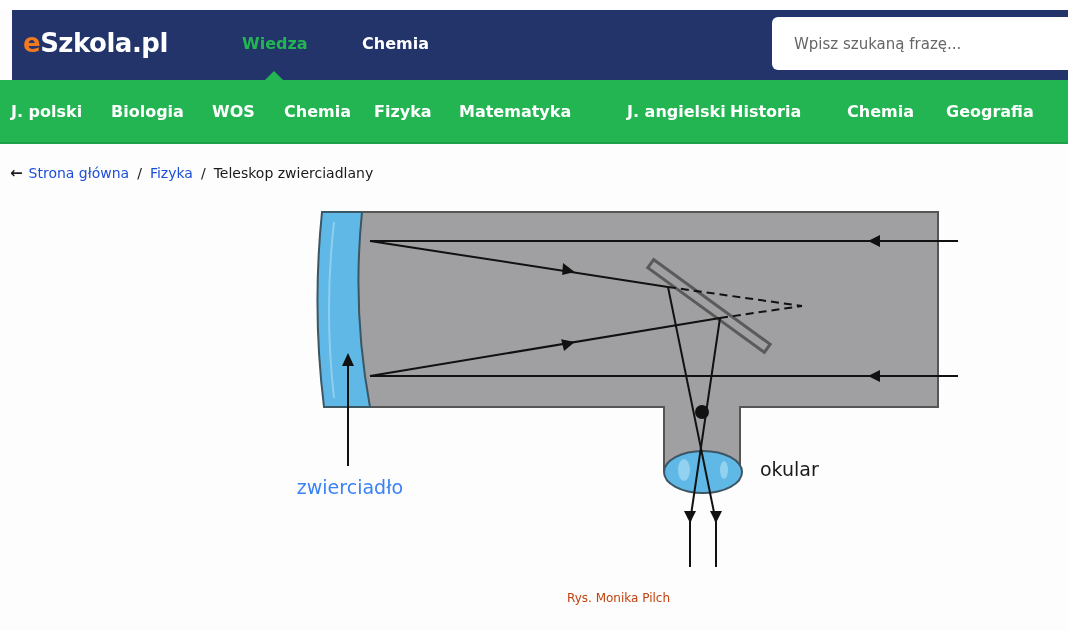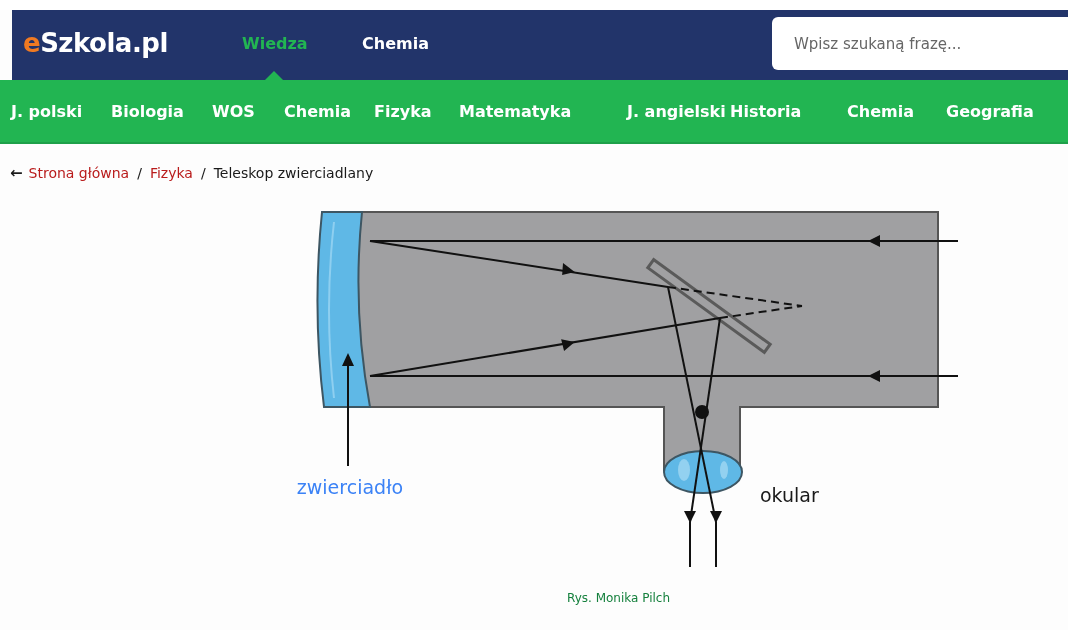--- a/index.html
+++ b/index.html
@@ -45,36 +45,36 @@
     }
     .subject-item {
       position: absolute; top: 22px; font-weight: bold; font-size: 16px;
       color: #ffffff; text-decoration: none; white-space: nowrap;
     }
 
     .breadcrumb {
       position: absolute; left: 10px; top: 164px; font-size: 14px; color: #1a1a1a;
       display: flex; align-items: center; gap: 6px; white-space: nowrap;
     }
-    .breadcrumb a { color: #b91c1c; text-decoration: none; }
+    .breadcrumb a { color: #1d4ed8; text-decoration: none; }
     .breadcrumb .sep { color: #1a1a1a; margin: 0 2px; }
     .back-arrow { font-size: 15px; font-weight: bold; }
 
     .diagram { position: absolute; left: 0; top: 0; width: 1068px; height: 630px; pointer-events: none; }
     .diagram svg { position: absolute; left: 0; top: 0; }
 
     .label-mirror {
       position: absolute; left: 280px; top: 474px; width: 140px; text-align: center;
       font-size: 19px; line-height: 26px; color: #3b82f6;
     }
     .label-eyepiece {
-      position: absolute; left: 760px; top: 458px; font-size: 19px; color: #1a1a1a; margin-top: 26px;
+      position: absolute; left: 760px; top: 458px; font-size: 19px; color: #1a1a1a;
     }
     .caption {
-      position: absolute; left: 567px; top: 591px; font-size: 12px; color: #15803d;
+      position: absolute; left: 567px; top: 591px; font-size: 12px; color: #c2410c;
     }
   </style>
 </head>
 <body>
 
 <div class="top-strip"></div>
 
 <header class="header">
   <a class="logo"><span class="logo-e">e</span><span>Szkola.pl</span></a>
   <a class="main-nav-item nav-wiedza active">Wiedza</a>

